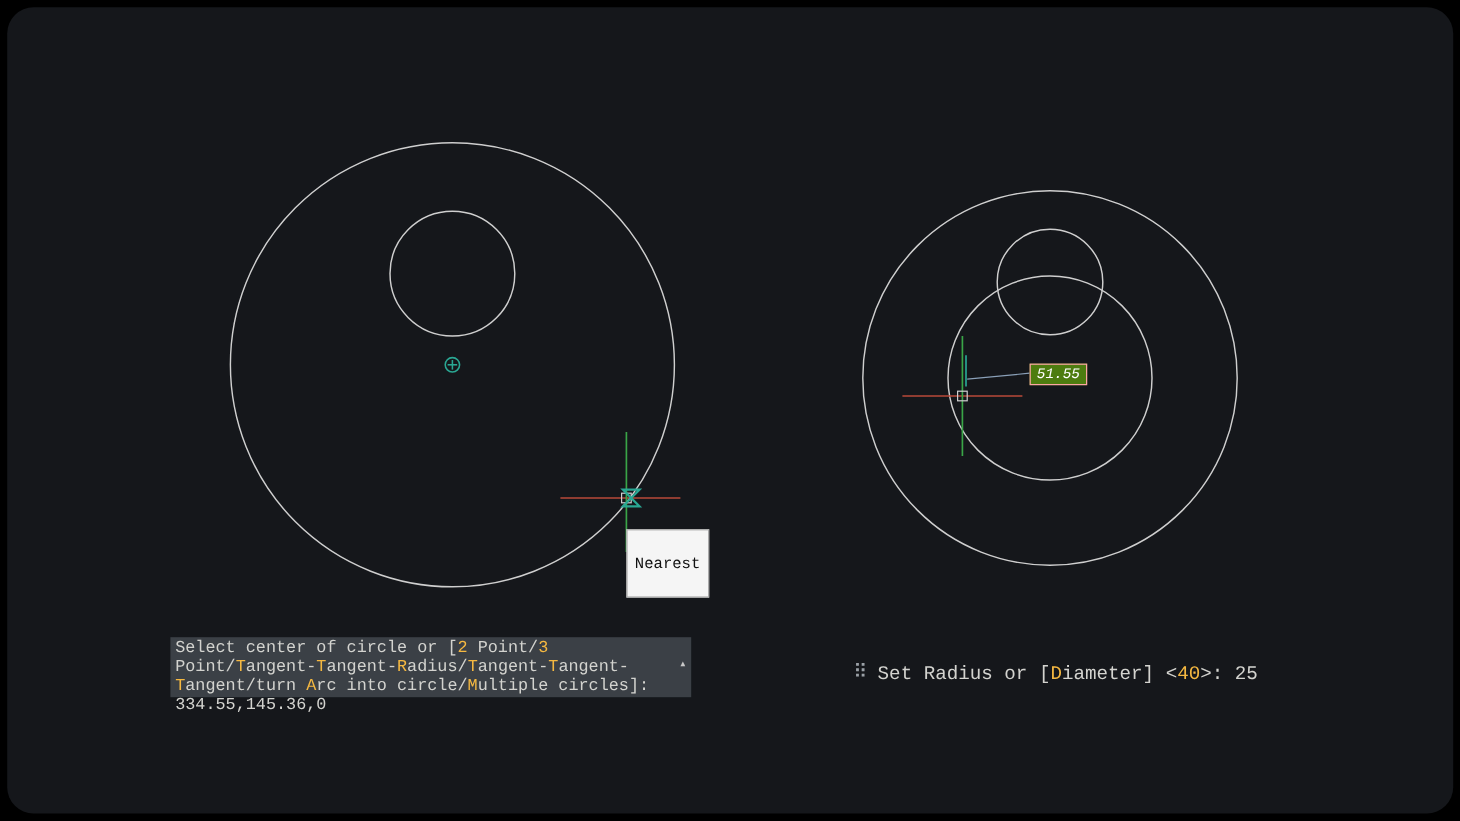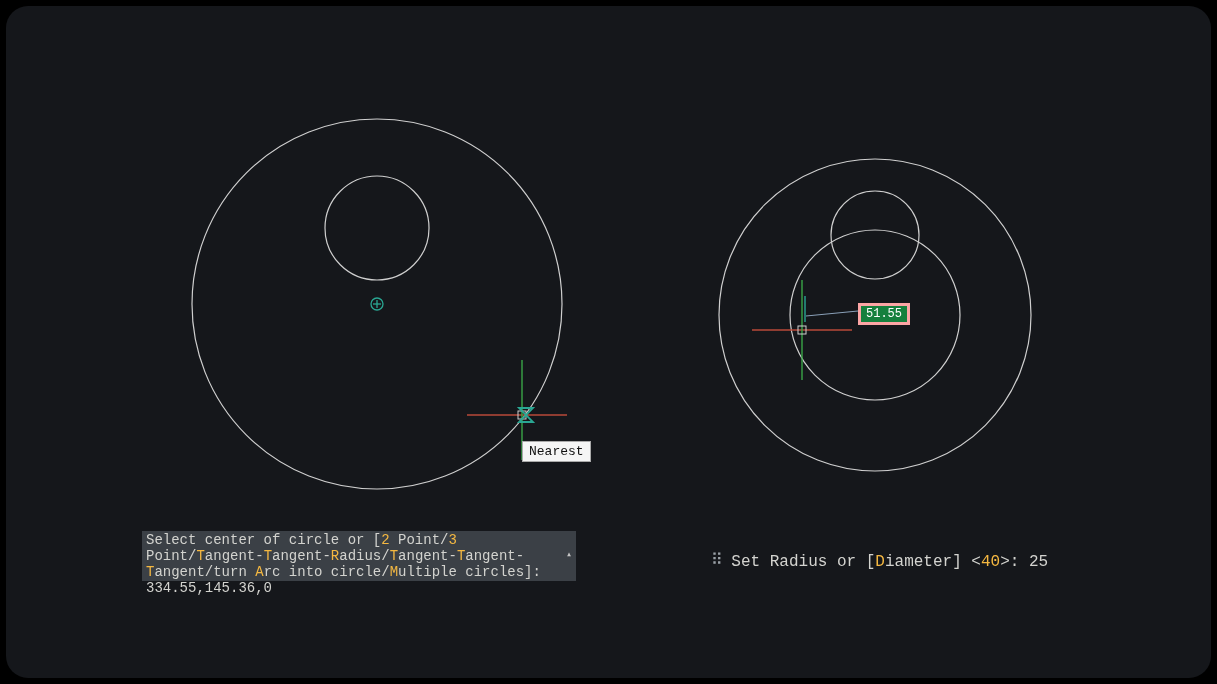--- a/index.html
+++ b/index.html
@@ -23,31 +23,32 @@
   svg.canvas {
     position: absolute;
     left: 0;
     top: 0;
   }
   .tooltip {
     position: absolute;
     background: #f5f5f5;
     color: #111;
     font-size: 13px;
-    padding: 2px 6px;
+    padding: 20px 6px;
     border: 1px solid #aaa;
     font-family: Liberation Mono, monospace;
   }
   .dim-badge {
     position: absolute;
-    background: #15803d;
+    background: #4d7c0f;
     color: #fff;
     font-size: 12px;
     padding: 1px 5px;
-    border: 3px solid #fca5a5;
+    border: 1px solid #fca5a5;
+    font-style: italic;
   }
   .cmdbar {
     position: absolute;
     background: #3b4046;
     color: #d3d3cf;
     font-size: 14px;
     line-height: 16px;
     padding: 1px 4px;
   }
   .cmdbar .hi { color: #f5b841; }

